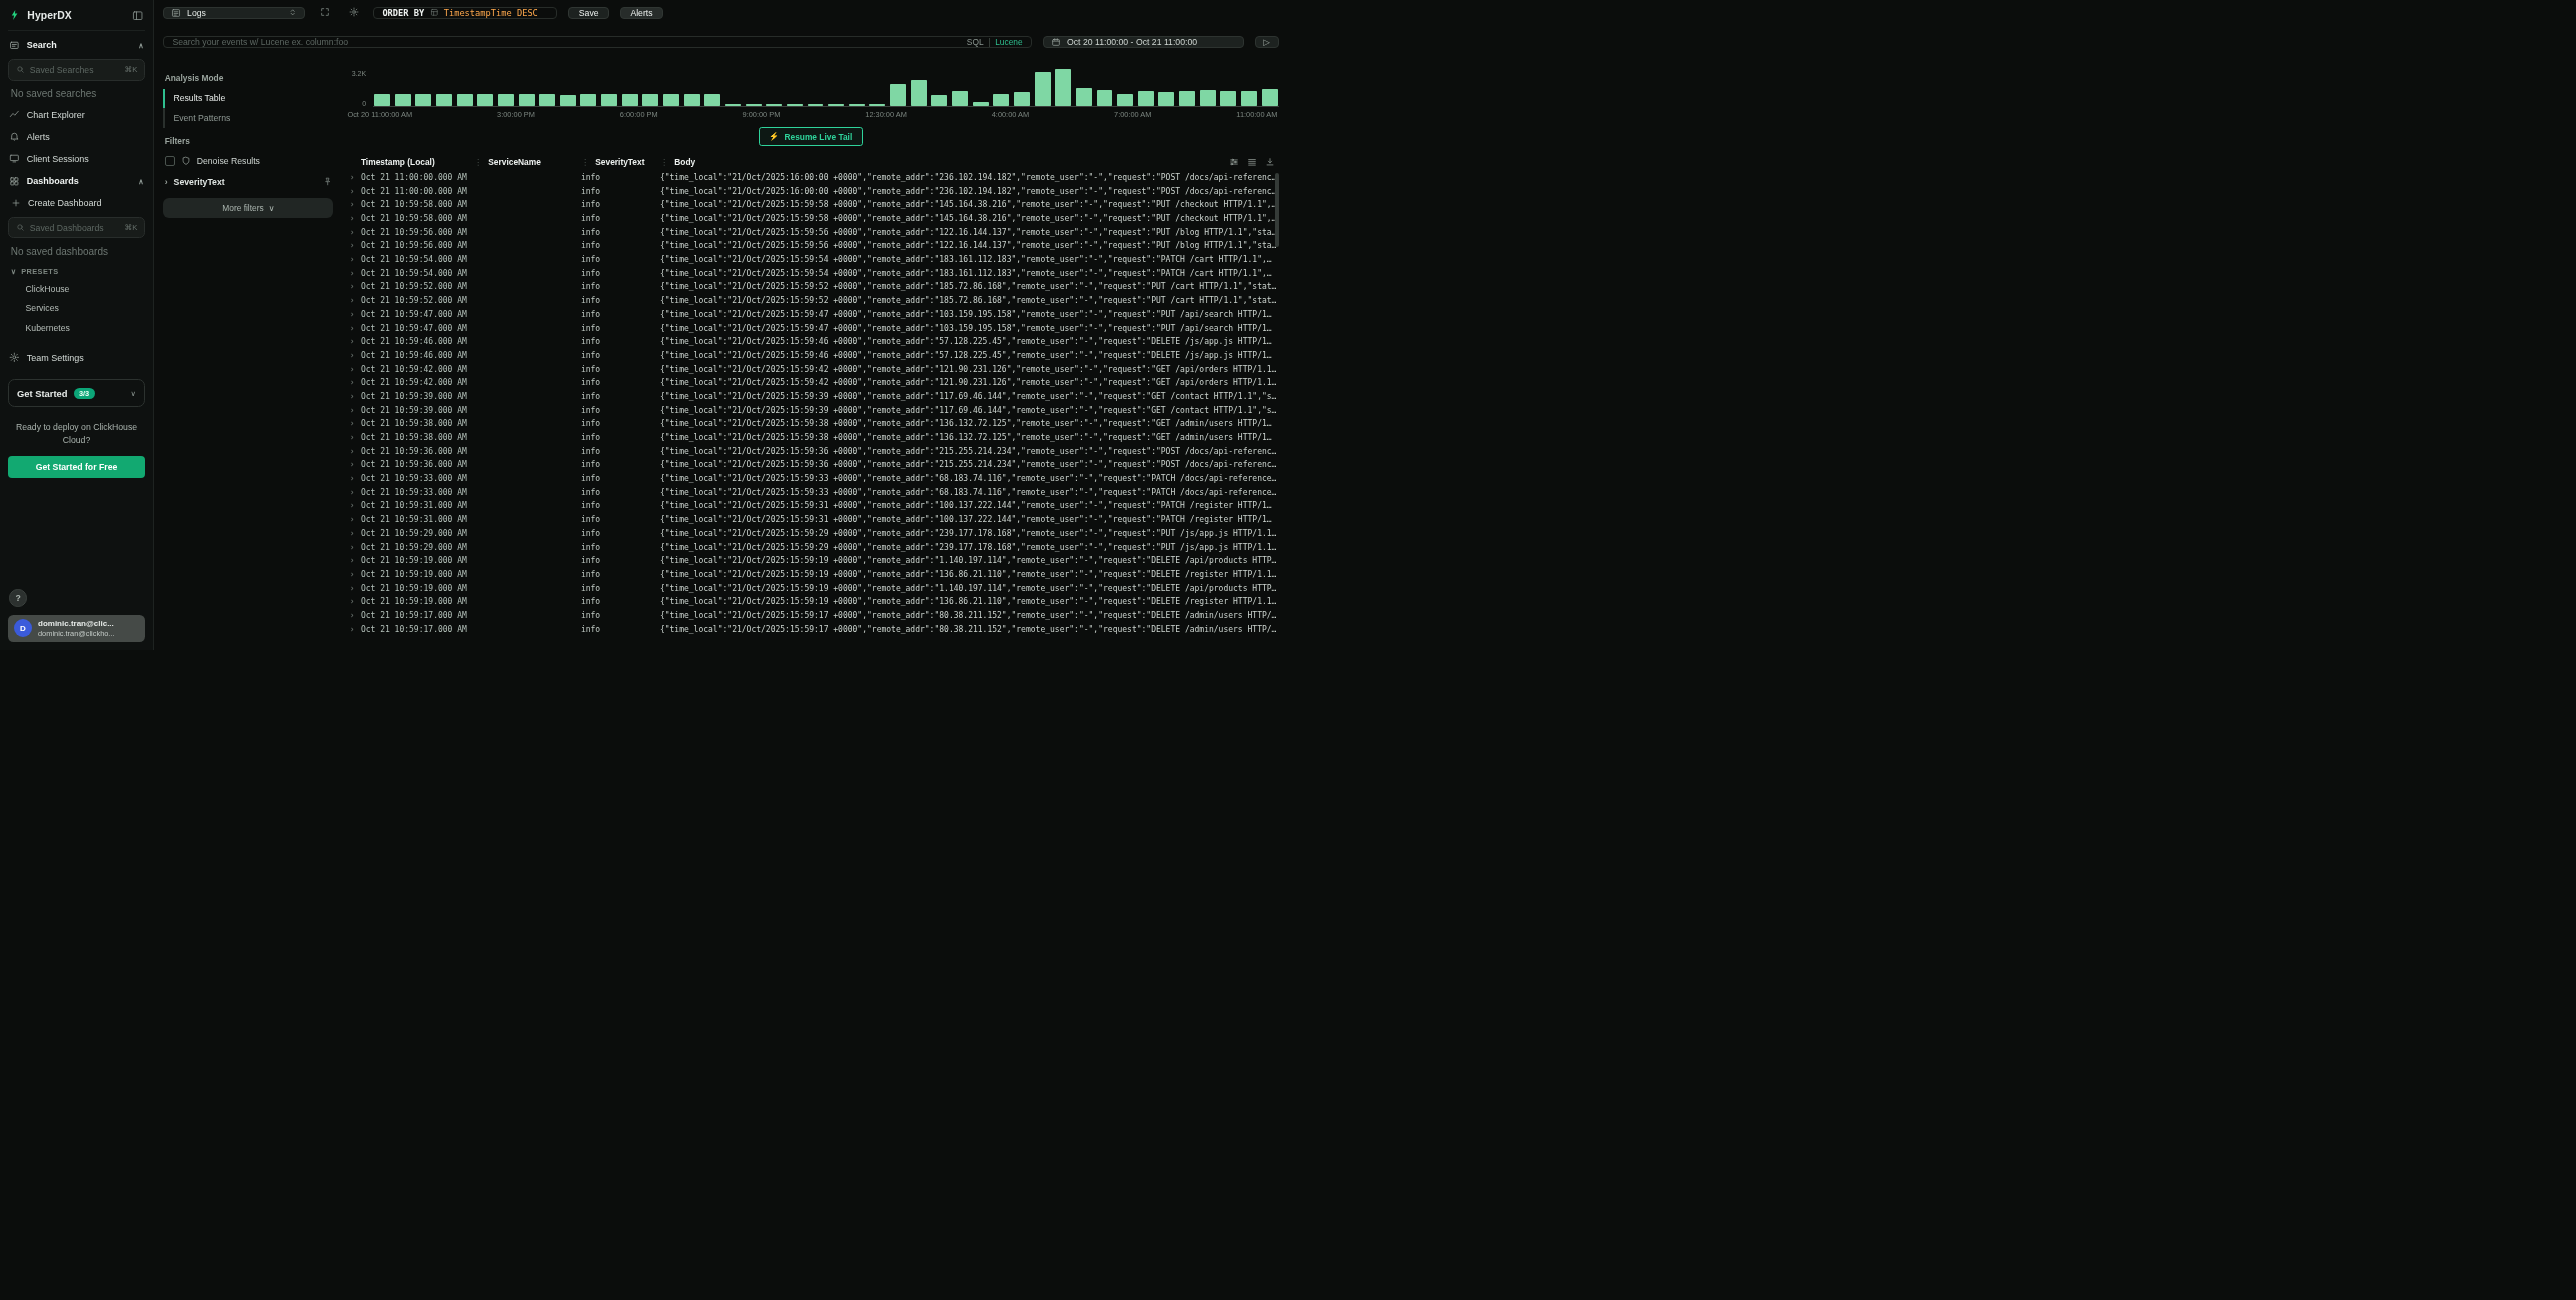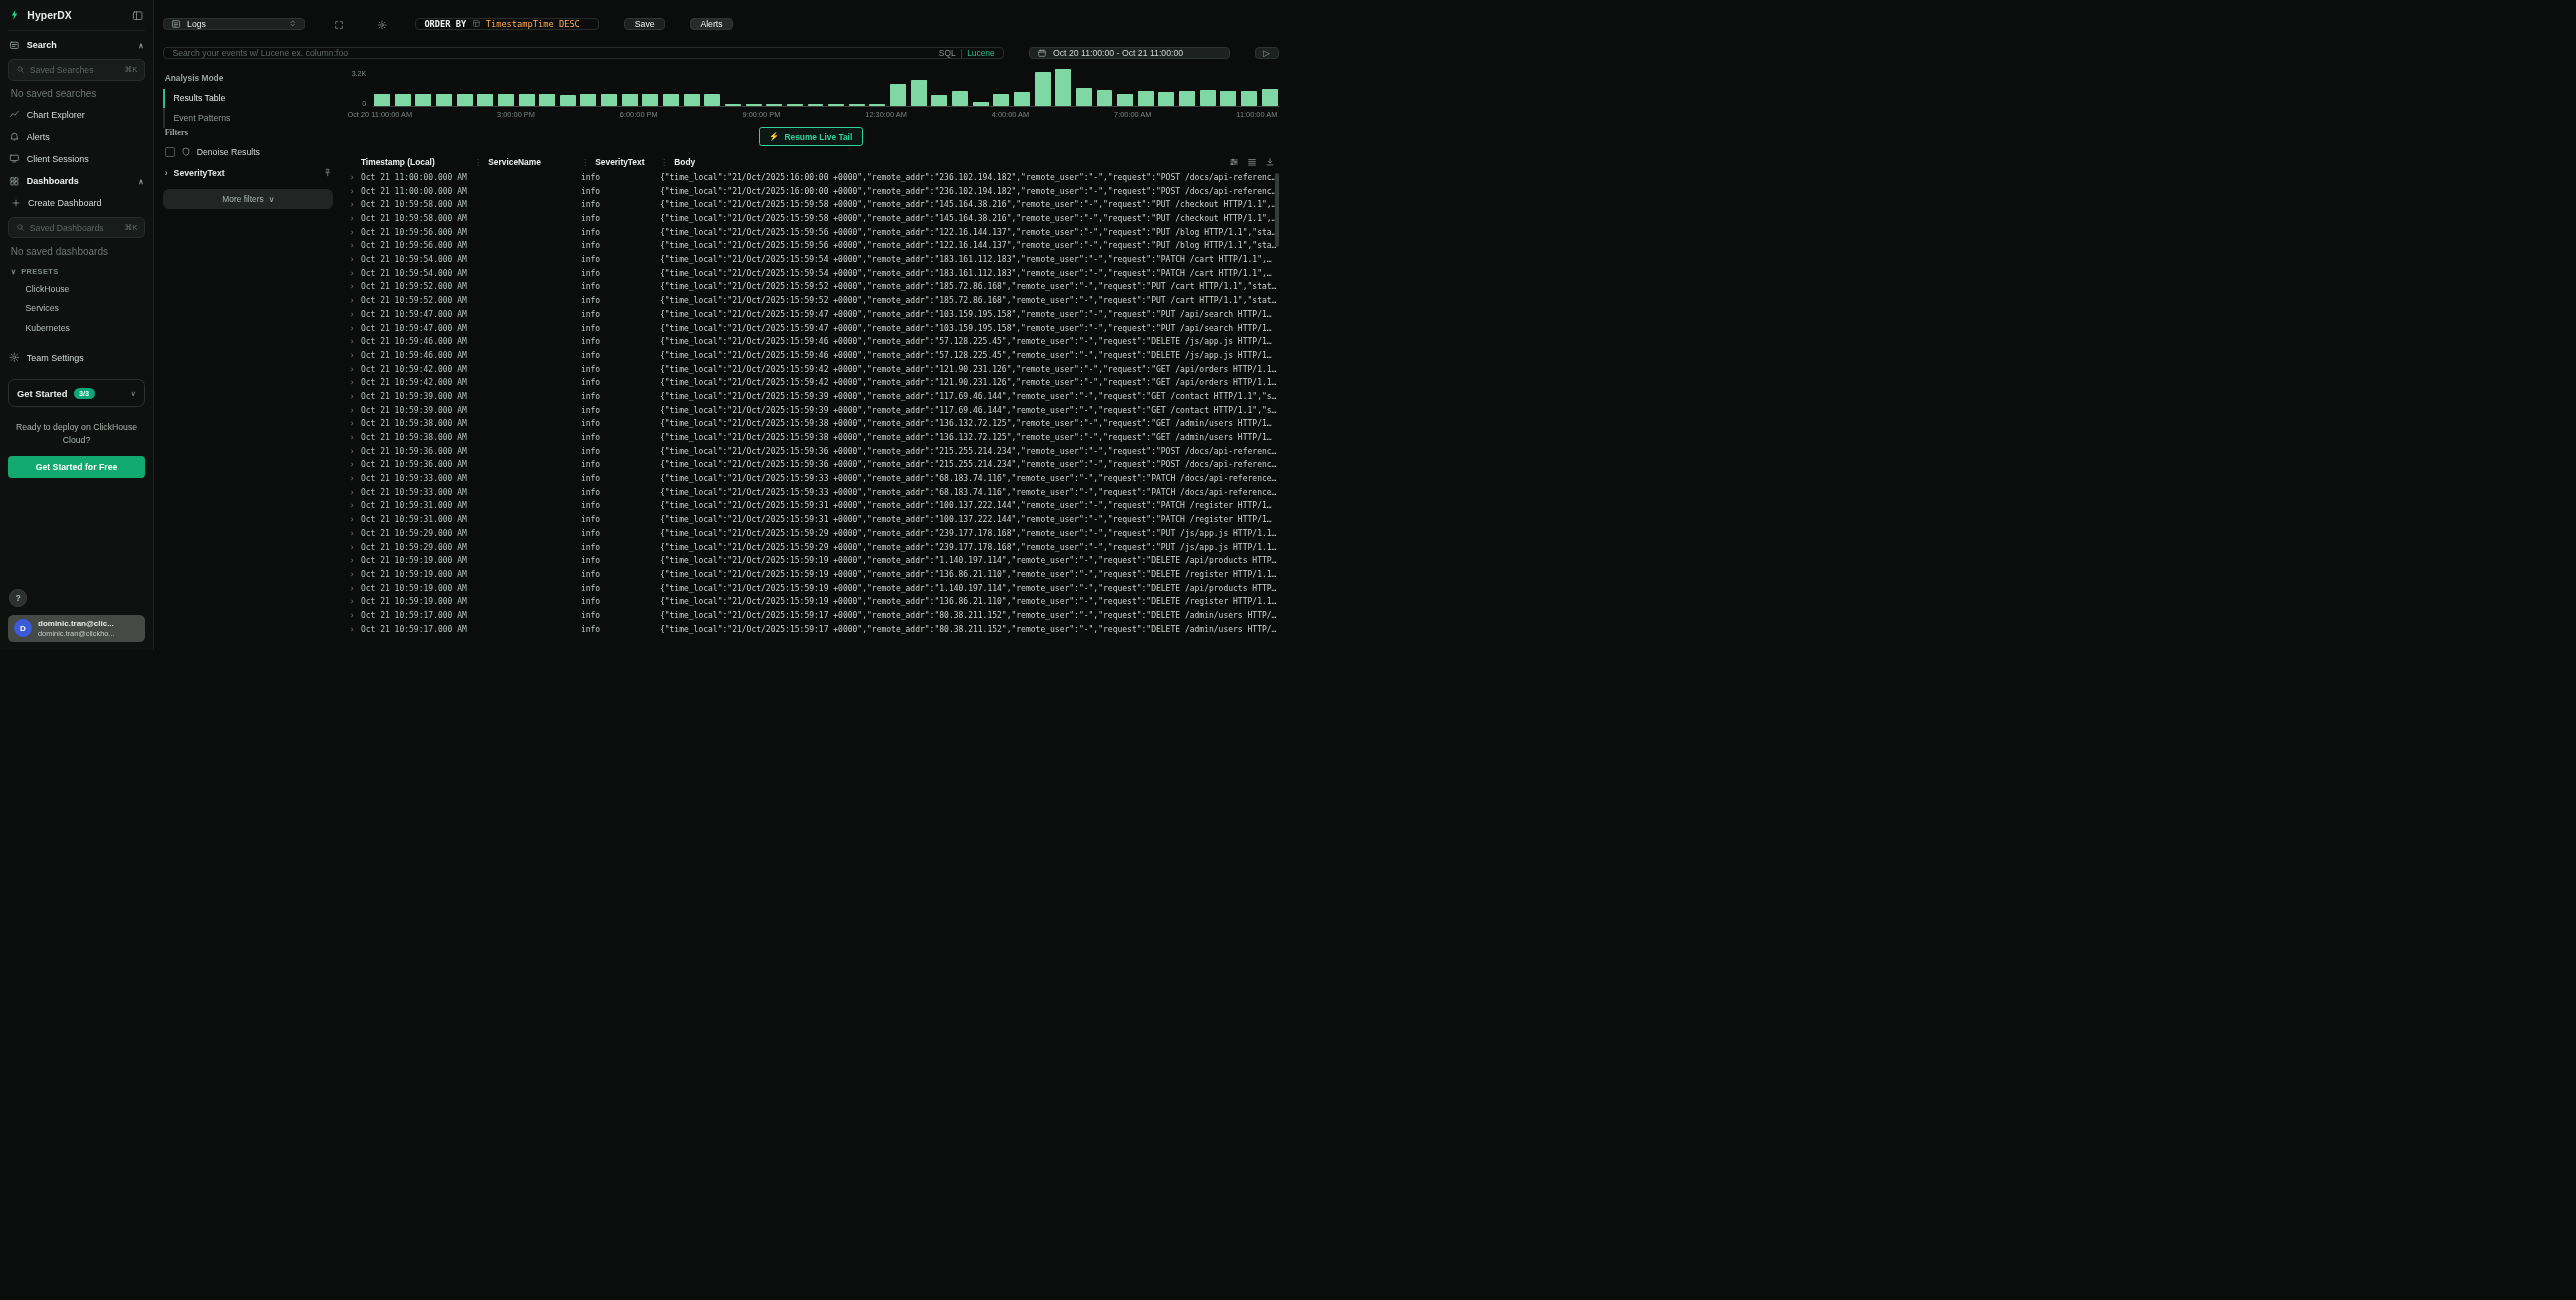--- a/index.html
+++ b/index.html
@@ -46,21 +46,21 @@
     display:flex;align-items:center;justify-content:center;font-weight:bold;font-size:8.7px;margin:0 0 8px 1.3px;}
   .user-row{display:flex;align-items:center;gap:6px;background:#454a47;border-radius:5.4px;padding:4px 6px;}
   .avatar{width:18px;height:18px;border-radius:50%;background:#3b5bdb;color:#fff;display:flex;align-items:center;
     justify-content:center;font-size:8px;font-weight:bold;}
   .user-name{font-size:8px;font-weight:bold;line-height:1.25;}
   .user-email{font-size:7.4px;color:#c3cac6;line-height:1.25;}
 
   
   .main{flex:1;min-width:0;display:flex;flex-direction:column;}
   .topbar{padding:6.7px 9.4px 5.4px;display:flex;flex-direction:column;gap:6.7px;}
-  .tb-row{display:flex;gap:25px;align-items:flex-end;height:23px;}
+  .tb-row{display:flex;gap:11px;align-items:flex-start;height:23px;}
   .source-select{width:142px;background:#1d2220;border:0.7px solid #2d3330;border-radius:4px;
     display:flex;align-items:center;gap:6px;padding:0 6.7px;color:#e3e8e5;cursor:pointer;}
   .source-select .icon{color:#9aa49e;width:10px;height:10px;}
   .updown{margin-left:auto;color:#8b9691;width:9.4px;height:10.7px;}
   .icon-btn{width:17.5px;display:flex;align-items:center;justify-content:center;color:#8b9691;background:none;border:none;cursor:pointer;}
   .icon-btn .icon{width:10px;height:10px;}
   .mono{font-family:"DejaVu Sans Mono","Liberation Mono",monospace;}
   .sql-input{flex:1;min-width:0;background:#0b0d0c;border:0.7px solid #272c29;border-radius:4px;
     display:flex;align-items:center;padding:0 8px;font-size:8.7px;overflow:hidden;white-space:nowrap;}
   .seg-kw{color:#eef2f0;font-weight:bold;}
@@ -87,21 +87,21 @@
   .play-btn{width:24px;background:#1d2220;border:0.7px solid #2d3330;border-radius:4px;
     display:flex;align-items:center;justify-content:center;color:#9aa49e;font-size:8.7px;cursor:pointer;}
 
   .content{flex:1;min-height:0;display:flex;gap:10px;padding:4px 9.4px 0;}
   
   .filters-panel{width:170px;min-width:170px;display:flex;flex-direction:column;}
   .fp-label{color:#9aa49e;font-size:8.4px;font-weight:bold;margin:4px 1.3px 6px;}
   .mode-group{display:flex;flex-direction:column;}
   .mode-item{padding:4.7px 8px;border-left:2px solid #2a302d;color:#8f9994;font-size:8.7px;cursor:pointer;}
   .mode-item.active{border-left-color:#2fbf8f;color:#e6eae8;}
-  .filters-label{margin-top:0;font-family:Liberation Serif, serif;}
+  .filters-label{margin-top:8px;}
   .denoise-row{display:flex;align-items:center;gap:6px;padding:4px 1.3px;color:#cfd6d2;font-size:8.7px;}
   .checkbox{width:10px;height:10px;border:0.7px solid #4a534e;border-radius:2px;background:#15191
 7;flex:none;cursor:pointer;}
   .denoise-row .icon{color:#9aa49e;width:10px;height:10px;}
   .facet-row{display:flex;align-items:center;gap:6px;padding:7.4px 1.3px;color:#e0e6e3;font-size:8.7px;font-weight:600;cursor:pointer;}
   .facet-chev{color:#9aa49e;font-size:8.7px;}
   .facet-pin{margin-left:auto;color:#8b9691;width:9.4px;height:9.4px;}
   .more-filters{margin-top:4px;background:#212624;border:none;border-radius:6px;padding:4.7px 0;
     color:#aab4ae;font-size:8.4px;display:flex;align-items:center;justify-content:center;gap:4.7px;cursor:pointer;width:100%;}
 

